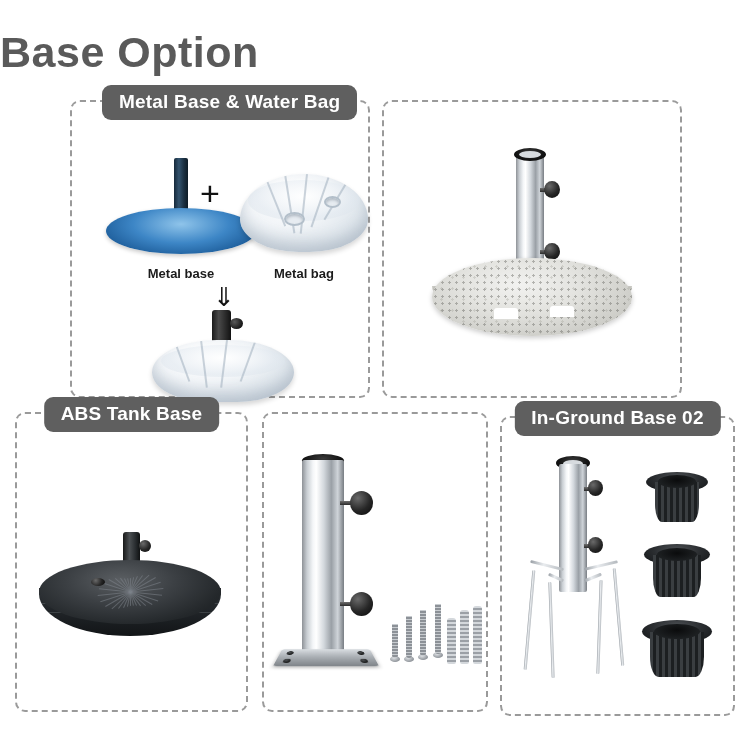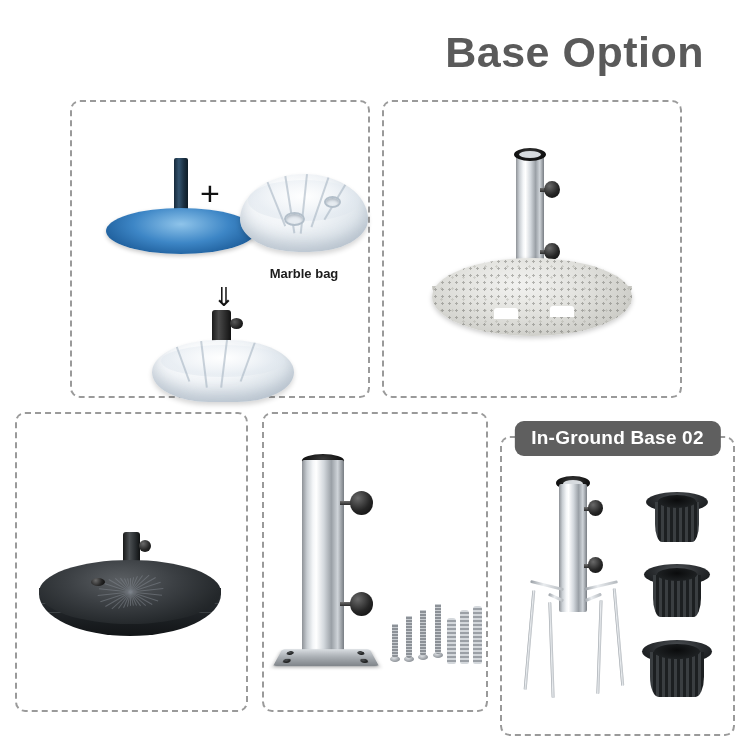--- a/index.html
+++ b/index.html
@@ -14,21 +14,21 @@
     position: relative;
     overflow: hidden;
   }
 
   
   #page-title {
     position: absolute;
     top: 26px;
     left: 0;
     width: 704px;
-    text-align: right;
+    text-align: left;
     font-size: 43px;
     font-weight: bold;
     color: #5a5a5a;
     letter-spacing: 0.5px;
     line-height: 52px;
   }
 
   
   .panel {
     position: absolute;
@@ -56,21 +56,21 @@
   .panel-body {
     position: absolute;
     top: 26px; left: 0; right: 0; bottom: 0;
   }
 
   
   #panel-metal-water { left: 70px;  top: 100px; width: 300px; height: 298px; }
   #panel-marble      { left: 382px; top: 100px; width: 300px; height: 298px; }
   #panel-abs         { left: 15px;  top: 412px; width: 233px; height: 300px; }
   #panel-bolt        { left: 262px; top: 412px; width: 226px; height: 300px; }
-  #panel-inground    { left: 500px; top: 436px; width: 235px; height: 300px; }
+  #panel-inground    { left: 500px; top: 416px; width: 235px; height: 300px; }
 
   
   .fig { position: absolute; }
   .caption {
     position: absolute;
     font-size: 13px;
     font-weight: bold;
     color: #1b1b1b;
     text-align: center;
     white-space: nowrap;
@@ -310,42 +310,44 @@
     border-radius: 50%;
     background: radial-gradient(ellipse at 50% 40%, #0a0b0c 0%, #1d2022 70%, #0a0b0c 100%);
   }
 </style>
 </head>
 <body>
 
 <div id="page-title">Base Option</div>
 
 <div class="panel" id="panel-metal-water">
+  <div class="panel-badge badge-left">Metal Base &amp; Water Bag</div>
 
   <div class="panel-body">
 
     <div class="fig" style="left:34px; top:22px; width:150px; height:112px;">
       <div class="metal-post" style="left:68px; top:8px;"></div>
       <div class="metal-disc" style="left:0px; top:58px;"></div>
     </div>
+    <div class="caption" style="left:34px; top:138px; width:150px;">Metal base</div>
 
     <div class="plus-sign" style="left:128px; top:48px;">+</div>
 
     <div class="fig" style="left:166px; top:22px; width:132px; height:112px;">
       <div class="bag" style="left:2px; top:24px;">
         <div class="bag-fold" style="left:24px; top:2px;  height:54px; transform:rotate(-22deg);"></div>
         <div class="bag-fold" style="left:44px; top:0px;  height:60px; transform:rotate(-9deg);"></div>
         <div class="bag-fold" style="left:66px; top:0px;  height:60px; transform:rotate(6deg);"></div>
         <div class="bag-fold" style="left:88px; top:2px;  height:54px; transform:rotate(19deg);"></div>
         <div class="bag-fold" style="left:106px;top:8px;  height:44px; transform:rotate(31deg);"></div>
         <div class="bag-hole" style="left:44px; top:38px;"></div>
         <div class="bag-hole" style="left:84px; top:22px; width:13px; height:8px;"></div>
       </div>
     </div>
-    <div class="caption" style="left:166px; top:138px; width:132px;">Marble bag</div>
+    <div class="caption" style="left:166px; top:138px; width:132px;">Metal bag</div>
 
     <div class="down-arrow" style="left:141px; top:156px;">⇓</div>
 
     <div class="fig" style="left:78px; top:182px; width:146px; height:92px;">
       <div class="asm-post" style="left:62px; top:0px;"></div>
       <div class="asm-knob" style="left:80px; top:8px;"></div>
       <div class="bag" style="left:2px; top:30px; width:142px; height:62px; border-radius:46% 46% 40% 40% / 52% 52% 48% 48%;">
         <div class="bag-fold" style="left:22px; top:2px;  height:42px; transform:rotate(-20deg);"></div>
         <div class="bag-fold" style="left:48px; top:0px;  height:48px; transform:rotate(-7deg);"></div>
         <div class="bag-fold" style="left:74px; top:0px;  height:48px; transform:rotate(7deg);"></div>
@@ -376,20 +378,21 @@
       <div class="marble-disc" style="left:0px; top:112px;">
         <div class="speckle-layer"></div>
       </div>
       <div class="marble-notch" style="left:62px; top:162px;"></div>
       <div class="marble-notch" style="left:118px; top:160px;"></div>
     </div>
   </div>
 </div>
 
 <div class="panel" id="panel-abs">
+  <div class="panel-badge badge-center">ABS Tank Base</div>
 
   <div class="panel-body">
     <div class="fig" style="left:22px; top:84px; width:186px; height:150px;">
 
       <div class="abs-post" style="left:84px; top:8px;"></div>
       <div class="knob" style="left:100px; top:16px; width:12px; height:12px;"></div>
 
       <div class="abs-side" style="left:0px; top:64px;">
         <div class="abs-ridge" style="top:7px;"></div>
         <div class="abs-ridge" style="top:15px;"></div>

